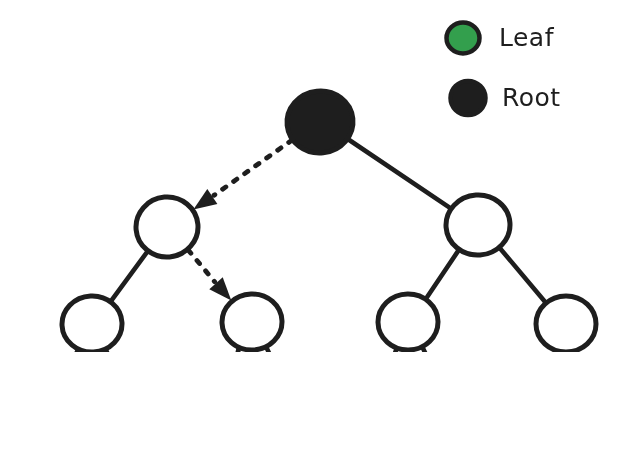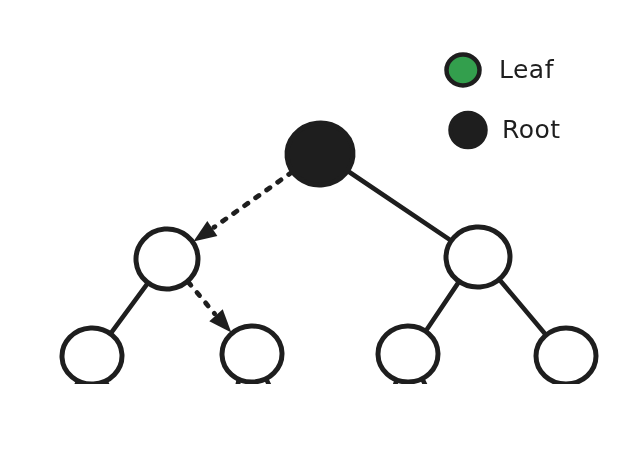--- a/index.html
+++ b/index.html
@@ -3,21 +3,20 @@
 <meta charset="utf-8">
 <style>
   html, body { margin: 0; padding: 0; background: #ffffff; }
   .canvas {
     position: relative;
     width: 618px;
     height: 352px;
     background: #ffffff;
     overflow: hidden;
     font-family: "DejaVu Sans", sans-serif;
-    margin-top: 32px;
   }
   svg { display: block; }
   .node-shape { stroke-width: 5; }
   .edge-solid { stroke-width: 4.6; stroke-linecap: round; fill: none; }
   .edge-dotted { stroke-width: 4.8; stroke-linecap: round; fill: none; stroke-dasharray: 4 9.5; }
   .arrow-head { stroke: none; }
   .legend-swatch { stroke-width: 4.5; }
   .legend-label {
     font-family: "DejaVu Sans", sans-serif;
     font-size: 25px;

